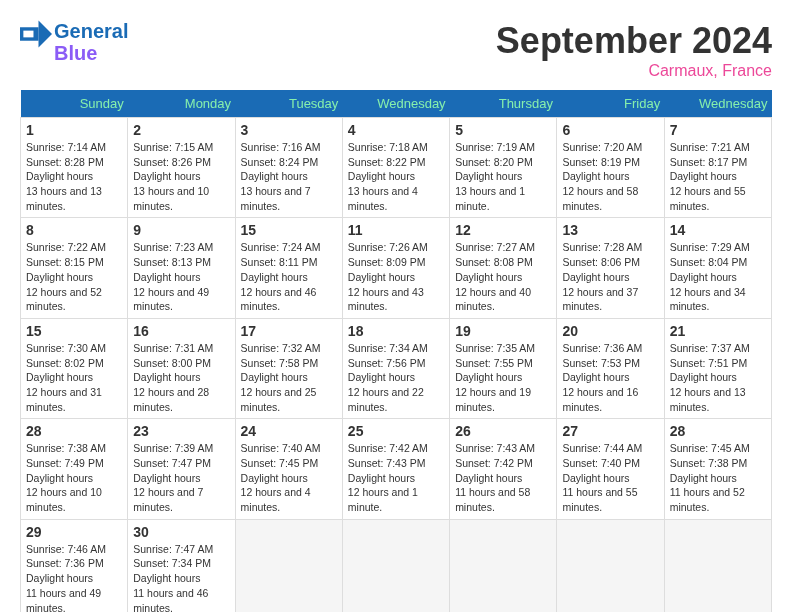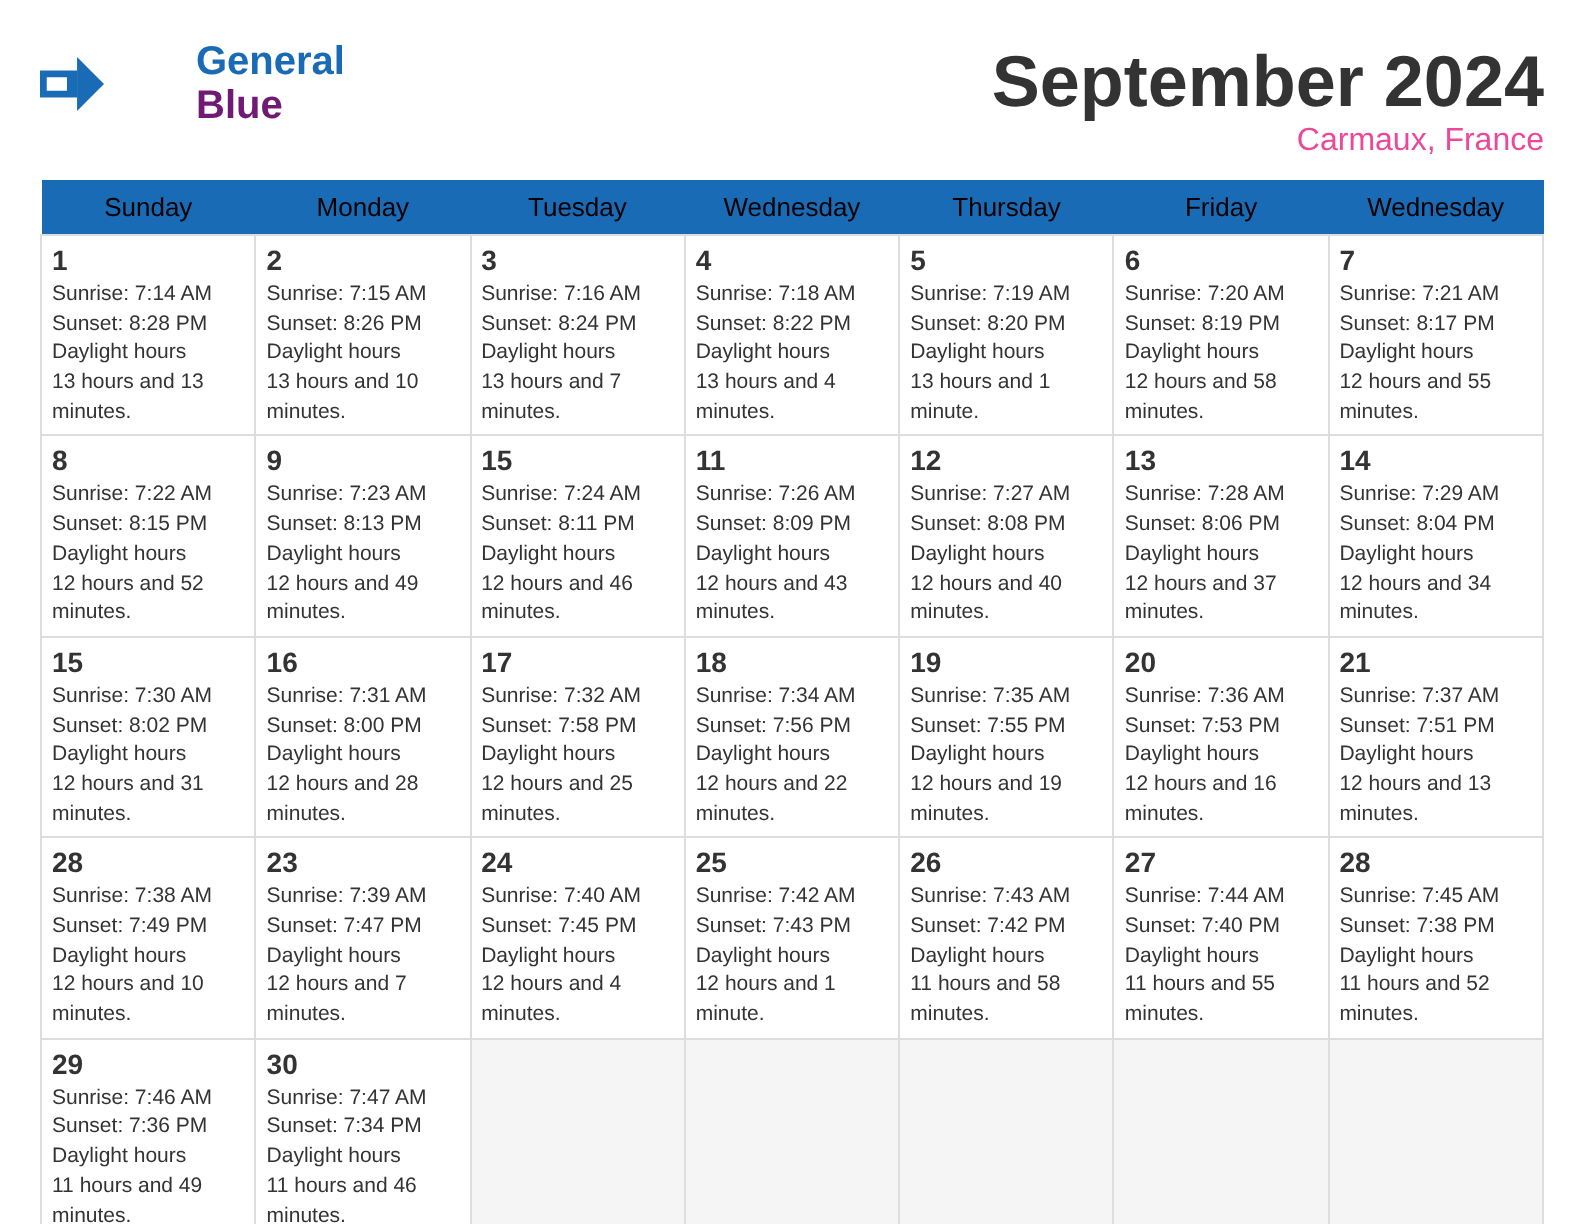--- a/index.html
+++ b/index.html
@@ -11,22 +11,21 @@
       padding: 20px;
     }
     .header {
       display: flex;
       justify-content: space-between;
       align-items: flex-start;
       margin-bottom: 10px;
     }
     .logo {
       display: flex;
-      align-items: center;
-      gap: 44px;
+      align-items: flex-start;
     }
     .logo-text {
       font-size: 20px;
       font-weight: bold;
       color: #333;
       line-height: 1.1;
     }
     .logo-text span {
       color: #1a6bb5;
     }
@@ -49,23 +48,23 @@
       font-size: 16px;
       color: #ec4899;
     }
     table {
       width: 100%;
       border-collapse: collapse;
       font-size: 11px;
     }
     th {
       background-color: #1a6bb5;
-      color: #000000;
+      color: #86efac;
       padding: 6px 4px;
-      text-align: center;
+      text-align: right;
       font-size: 13px;
       font-weight: normal;
     }
     td {
       border: 1px solid #ddd;
       padding: 4px 5px;
       vertical-align: top;
       width: calc(100% / 7);
       height: 90px;
     }
@@ -93,21 +92,21 @@
 
 <div class="header">
   <div class="logo">
     <svg class="logo-icon" width="38" height="32" viewBox="0 0 38 32">
       <rect x="0" y="8" width="22" height="16" fill="#1a6bb5"></rect>
       <polygon points="22,0 38,16 22,32" fill="#1a6bb5"></polygon>
       <rect x="4" y="12" width="12" height="8" fill="white"></rect>
     </svg>
     <div class="logo-text">
       <span>General</span><br>
-      <span style="color:#701a75;">Blue</span>
+      <span style="color:#8b5cf6;">Blue</span>
     </div>
   </div>
   <div class="title-area">
     <div class="month-title">September 2024</div>
     <div class="location">Carmaux, France</div>
   </div>
 </div>
 
 <table>
   <thead>

